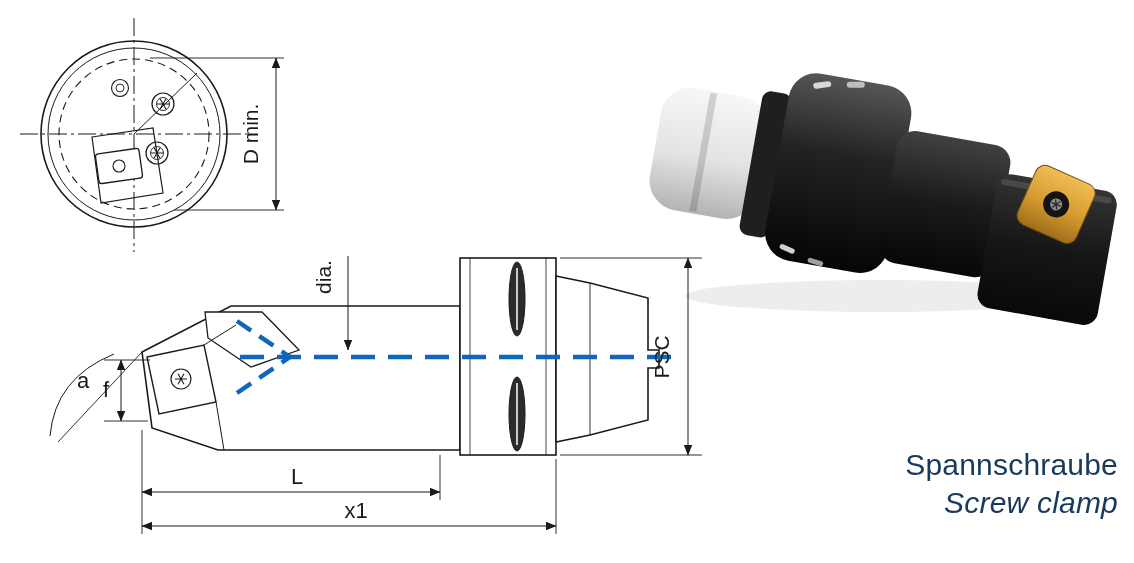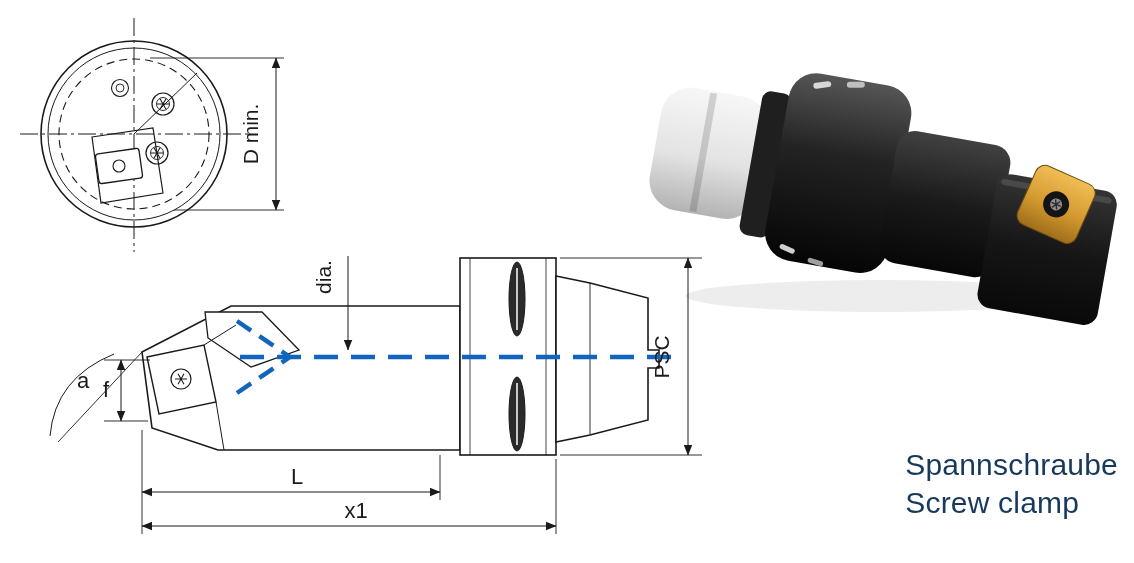--- a/index.html
+++ b/index.html
@@ -2,24 +2,24 @@
 <html><head>
 <meta charset="utf-8">
 <style>
   html,body{margin:0;padding:0;}
   body{
     width:1134px;height:563px;position:relative;overflow:hidden;
     background:#ffffff;font-family:"Liberation Sans",sans-serif;
   }
   #stage{position:absolute;left:0;top:0;}
   .caption{
-    position:absolute;right:16px;top:446px;text-align:left;
+    position:absolute;right:16px;top:446px;text-align:right;
     color:#17395c;font-size:30px;line-height:38px;letter-spacing:.2px;
   }
-  .caption .en{}
+  .caption .en{font-style:italic;}
   svg text{fill:#1a1a1a;font-family:"Liberation Sans",sans-serif;}
 </style>
 </head>
 <body>
 
 <svg id="stage" width="1134" height="563" viewBox="0 0 1134 563">
   <defs>
     <marker id="arr" viewBox="0 0 10 8" markerWidth="11" markerHeight="9" refX="9.5" refY="4" orient="auto-start-reverse" markerUnits="userSpaceOnUse">
       <path d="M0,0 L10,4 L0,8 Z" fill="#1a1a1a"></path>
     </marker>

